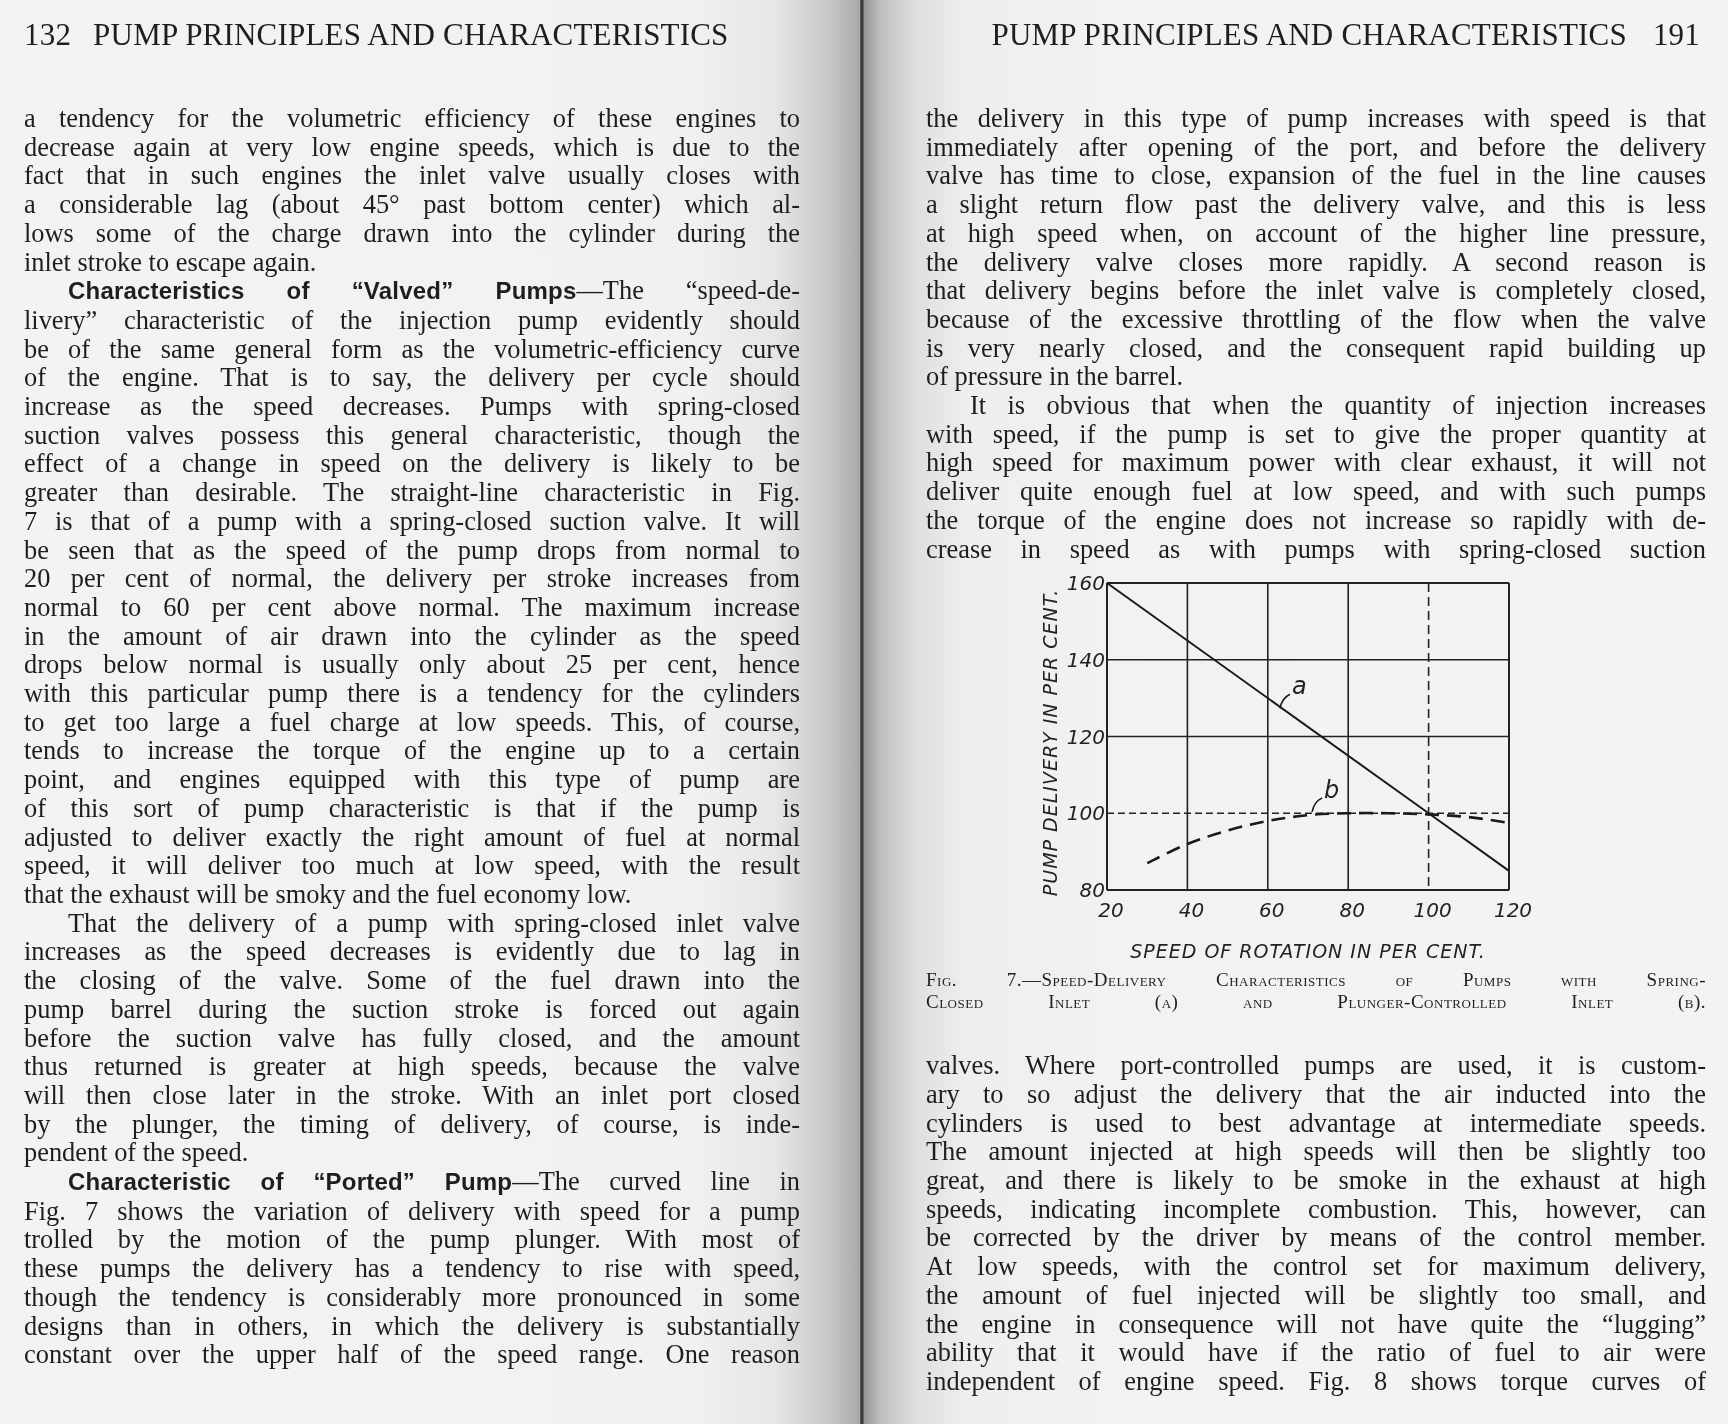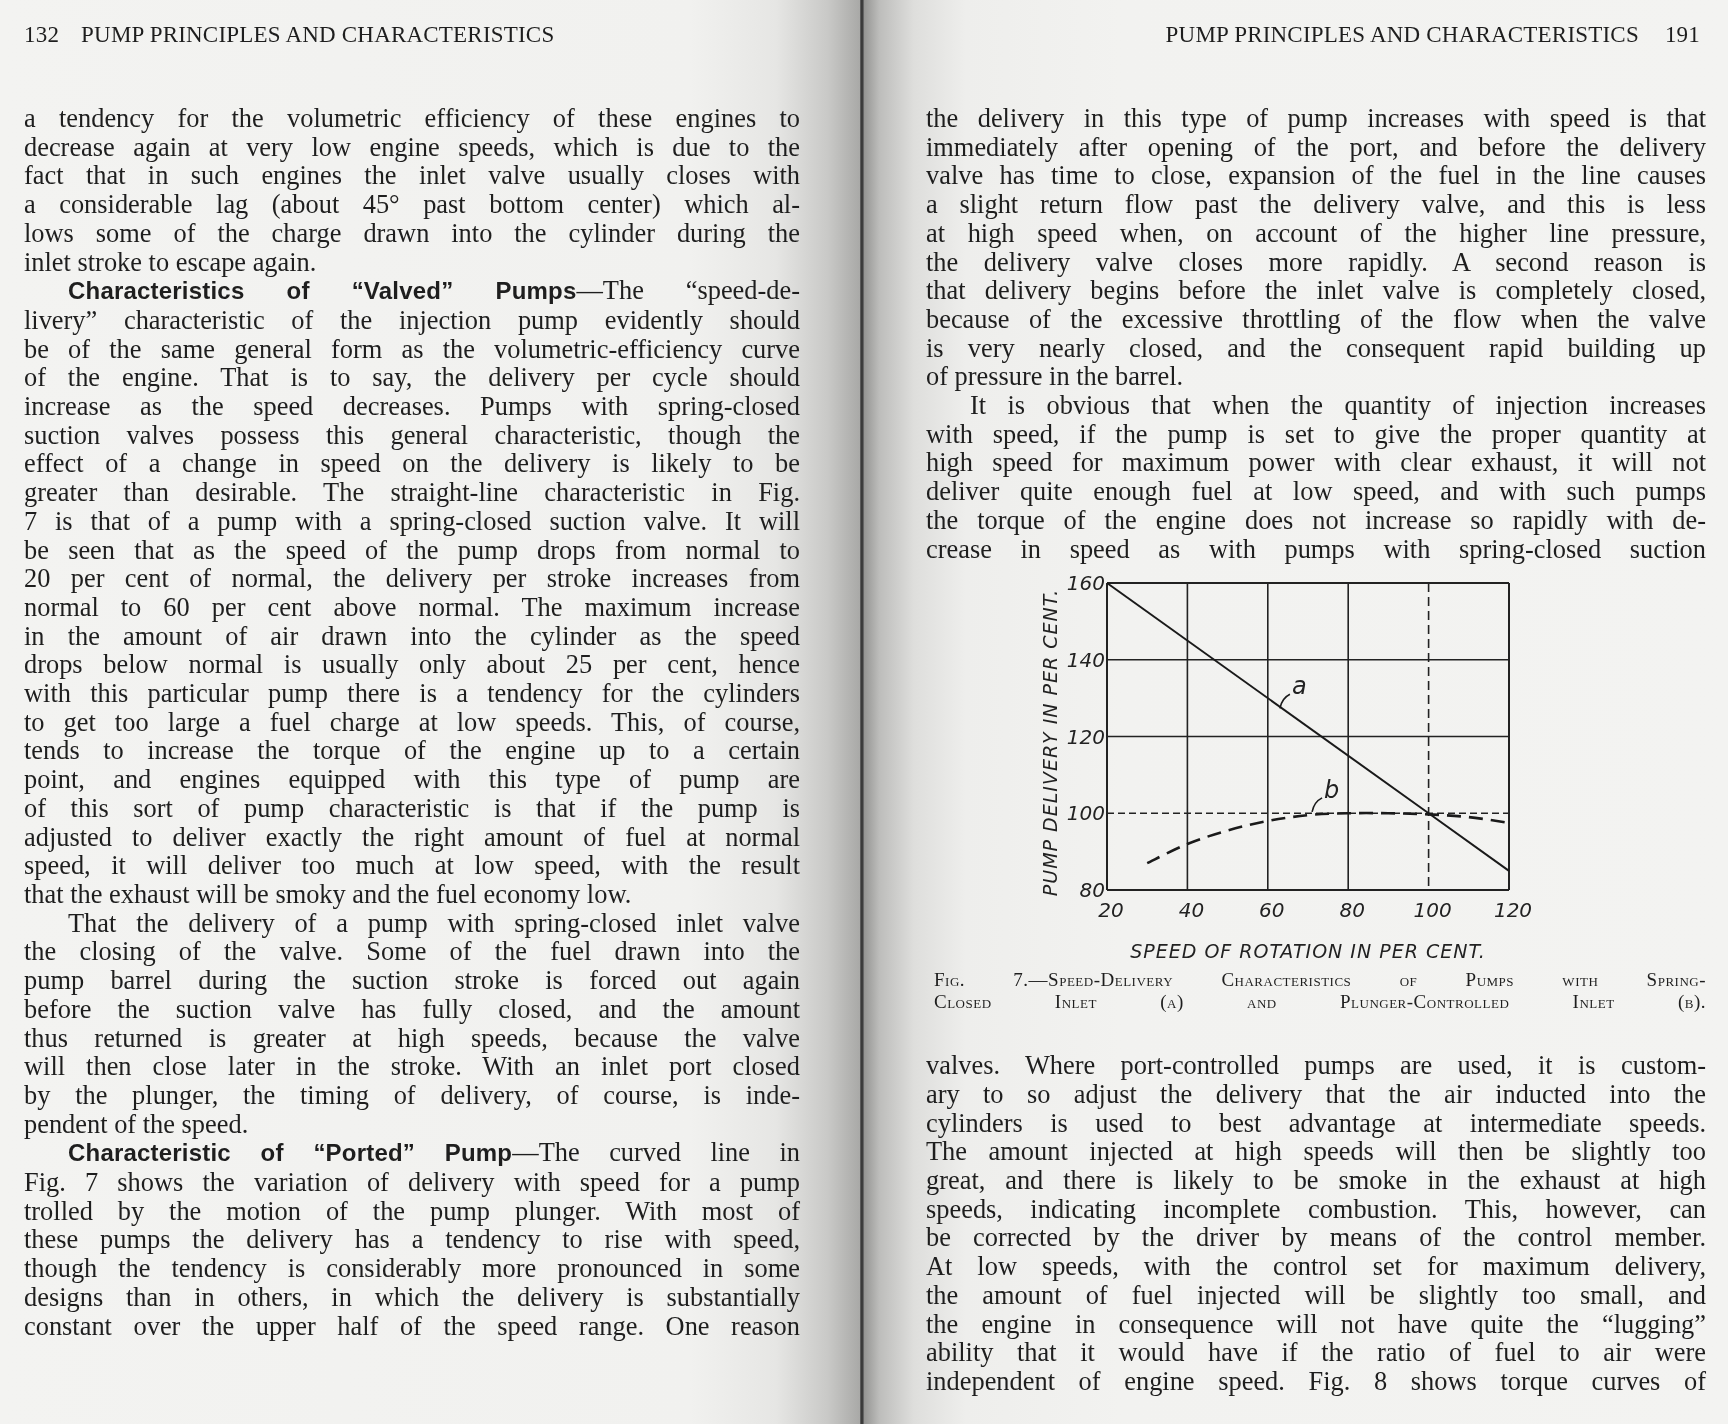--- a/index.html
+++ b/index.html
@@ -23,21 +23,21 @@
     .page-right {
       width: 866px;
       background: linear-gradient(to right, #8f8f8d 0%, #bdbdbb 2%, #dededc 6%, #eeeeec 12%, #f2f2f0 30%, #f3f3f1 100%);
       padding: 18px 22px 0 64px;
     }
     .gutter-line {
       position: absolute; left: 860px; top: 0; width: 4px; height: 100%;
       background: linear-gradient(to right, #6a6a6a, #2a2a2a, #777);
     }
     .running-head {
-      font-size: 23px; letter-spacing: 0.2px; height: 50px; line-height: 34px;
+      font-size: 31px; letter-spacing: 0.2px; height: 50px; line-height: 34px;
       display: flex; white-space: nowrap;
     }
     .page-left .running-head { justify-content: flex-start; gap: 22px; }
     .page-right .running-head { justify-content: flex-end; gap: 26px; padding-right: 6px; }
     .body-text {
       margin-top: 36px;
       font-size: 26.4px; line-height: 28.7px;
       text-align: justify;
       text-align-last: justify;
     }
@@ -92,20 +92,21 @@
           <span class="line">to get too large a fuel charge at low speeds.  This, of course,</span>
           <span class="line">tends to increase the torque of the engine up to a certain</span>
           <span class="line">point, and engines equipped with this type of pump are</span>
           <span class="line">of this sort of pump characteristic is that if the pump is</span>
           <span class="line">adjusted to deliver exactly the right amount of fuel at normal</span>
           <span class="line">speed, it will deliver too much at low speed, with the result</span>
           <span class="line last">that the exhaust will be smoky and the fuel economy low.</span>
         </div>
       <div id="left-para2">
           <span class="line indent">That the delivery of a pump with spring-closed inlet valve</span>
+          <span class="line">increases as the speed decreases is evidently due to lag in</span>
           <span class="line">the closing of the valve.  Some of the fuel drawn into the</span>
           <span class="line">pump barrel during the suction stroke is forced out again</span>
           <span class="line">before the suction valve has fully closed, and the amount</span>
           <span class="line">thus returned is greater at high speeds, because the valve</span>
           <span class="line">will then close later in the stroke.  With an inlet port closed</span>
           <span class="line">by the plunger, the timing of delivery, of course, is inde-</span>
           <span class="line last">pendent of the speed.</span>
         </div>
       <div id="left-sec2">
         <span class="line indent"><span class="run-in">Characteristic of “Ported” Pump</span><span>—The curved line in</span></span>
@@ -172,21 +173,21 @@
             <text x="179" y="21" text-anchor="end" font-size="20" class="chart-text">160</text>
             <text x="382" y="389" text-anchor="middle" font-size="19" class="chart-text" letter-spacing="1">SPEED OF ROTATION IN PER CENT.</text>
             <text x="0" y="0" text-anchor="middle" font-size="19" class="chart-text" letter-spacing="1" transform="translate(131,173.5) rotate(-90)">PUMP DELIVERY IN PER CENT.</text>
             <path d="M181 14 L502.6 244.25 L583 301.8125" fill="none" stroke="#1a1a1a" stroke-width="2" stroke-dasharray=""></path>
             <path d="M353.92 139.28750000000002 q2 -10 10 -14" fill="none" stroke="#1a1a1a" stroke-width="1.6"></path>
             <text x="365.92" y="125.28750000000002" font-size="24" class="chart-text">a</text>
             <path d="M221.2 294.1375 C227.89999999999998 290.9395833333333 247.99999999999997 280.38645833333334 261.4 274.95 C274.79999999999995 269.51354166666664 288.20000000000005 265.35625 301.6 261.51875 C315 257.68125000000003 328.40000000000003 254.48333333333335 341.8 251.925 C355.2 249.36666666666667 368.6 247.44791666666666 382 246.16875 C395.4 244.88958333333332 408.8 244.56979166666667 422.2 244.25 C435.59999999999997 243.93020833333333 449 244.058125 462.4 244.25 C475.79999999999995 244.441875 489.20000000000005 244.76166666666666 502.6 245.40125 C516 246.04083333333335 529.4 246.68041666666667 542.8 248.0875 C556.1999999999999 249.49458333333334 576.3 252.884375 583 253.84375" fill="none" stroke="#1a1a1a" stroke-width="2.6" stroke-dasharray="14 8"></path>
             <path d="M386.08000000000004 242.9 q2 -10 10 -14" fill="none" stroke="#1a1a1a" stroke-width="1.6"></path>
             <text x="398.08000000000004" y="228.9" font-size="24" class="chart-text">b</text>
           </svg>
-        <div style="position:absolute; left:8px; right:0; top:400px;">
+        <div style="position:absolute; left:0; right:0; top:400px;">
           <div class="caption" id="cap1"><span class="sc">Fig. 7.—Speed-Delivery Characteristics of Pumps with Spring-</span></div>
           <div class="caption" id="cap2"><span class="sc">Closed Inlet (a) and Plunger-Controlled Inlet (b).</span></div>
         </div>
       </div>
 
       <div class="after-fig" id="right-p3">
           <span class="line">valves.  Where port-controlled pumps are used, it is custom-</span>
           <span class="line">ary to so adjust the delivery that the air inducted into the</span>
           <span class="line">cylinders is used to best advantage at intermediate speeds.</span>
           <span class="line">The amount injected at high speeds will then be slightly too</span>

